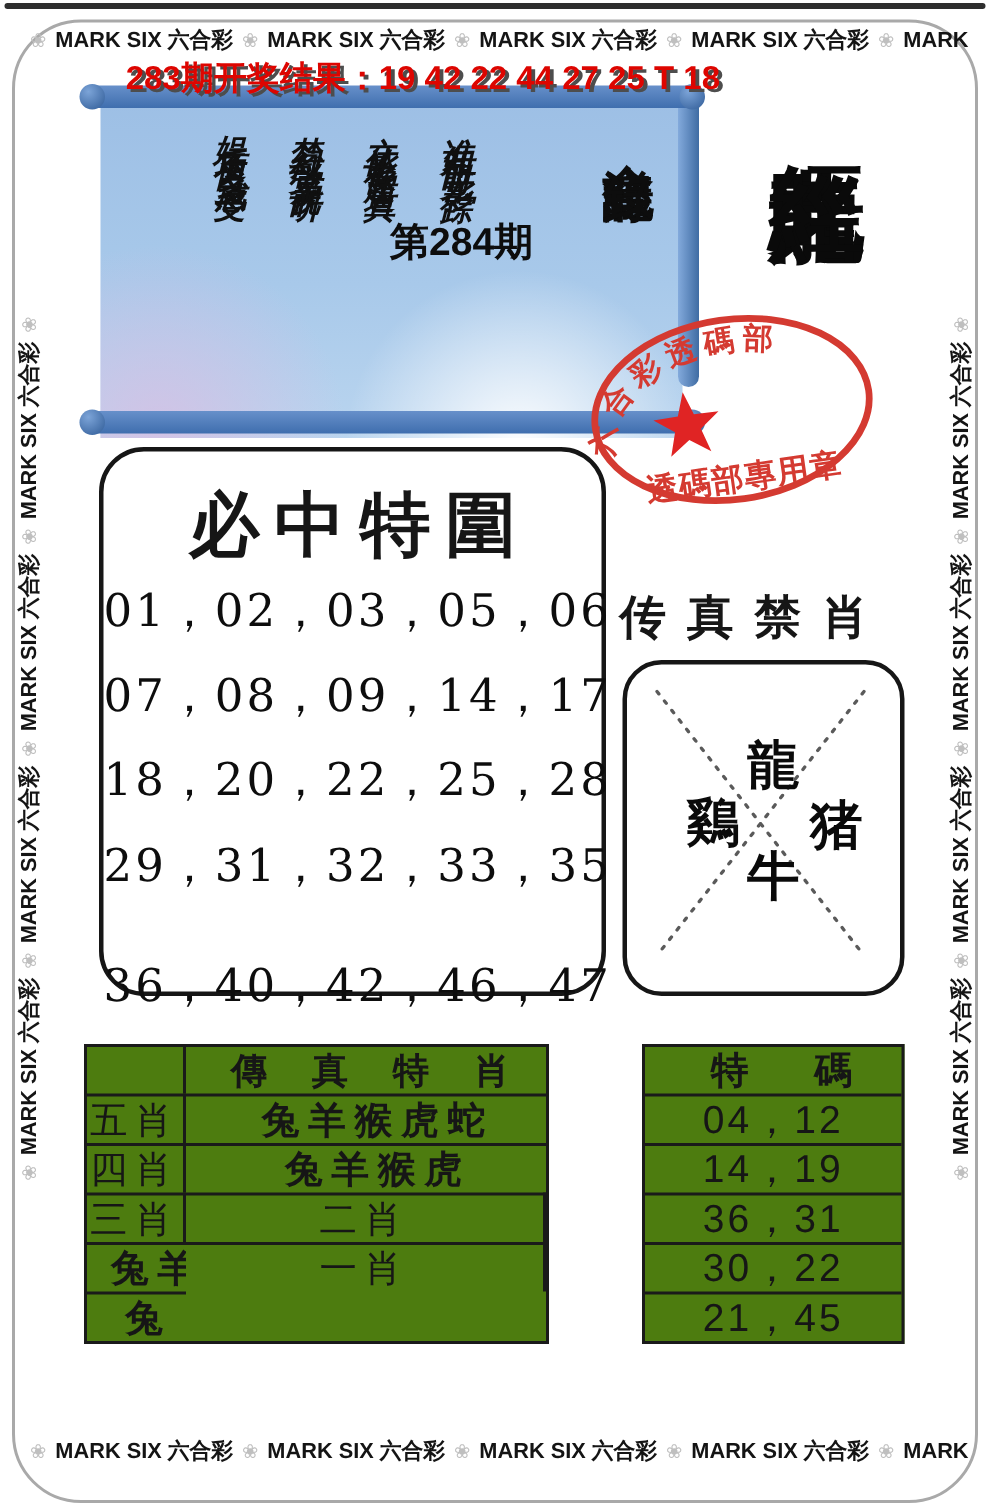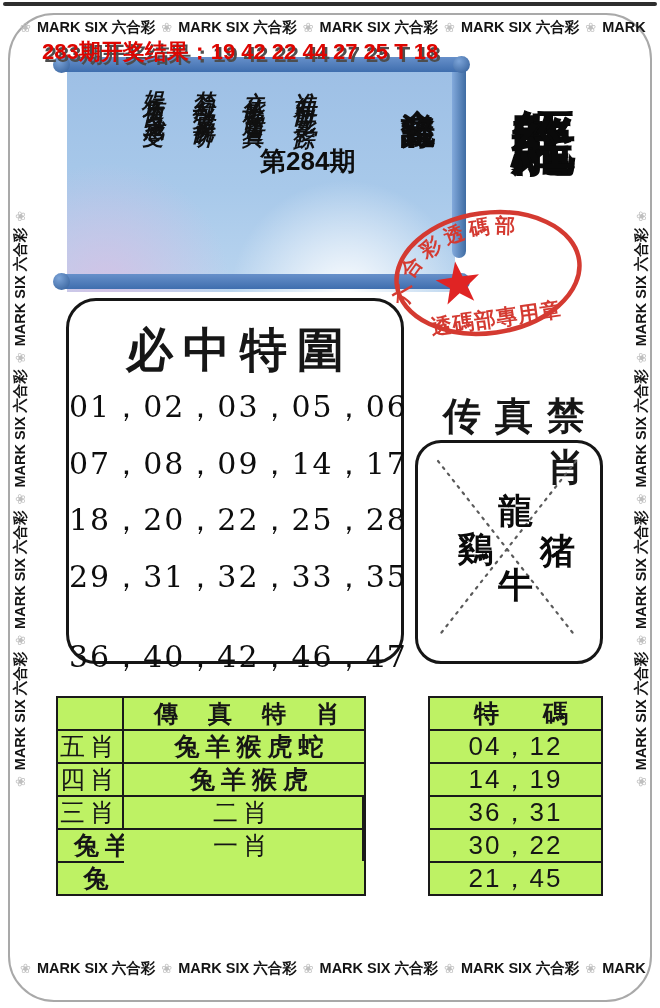--- a/index.html
+++ b/index.html
@@ -16,21 +16,21 @@
          letter-spacing:0px;color:#141414;z-index:1;height:22px;line-height:22px;overflow:hidden;}
   .strip .fl{color:#bfbfbf;font-size:13px;padding:0 6px;font-weight:normal;}
   .strip .u{font-family:"Liberation Sans",sans-serif;font-weight:bold;}
   .strip-top{top:16px;left:14px;right:14px;}
   .strip-bottom{top:957px;left:14px;right:14px;}
   .strip-side{width:880px;top:488px;transform:rotate(-90deg);}
   .strip-left{left:-420px;}
   .strip-right{left:201px;}
 
   
-  .result-line{left:42px;top:37px;width:424px;text-align:left;font-weight:bold;font-size:22px;
+  .result-line{left:56px;top:37px;width:424px;text-align:right;font-weight:bold;font-size:22px;
                color:#dd0500;text-shadow:2.5px 2.5px 0 #4d4d4d;letter-spacing:0px;z-index:8;white-space:nowrap;}
 
   
   .scroll{left:55px;top:54px;width:412px;height:242px;z-index:2;}
   .scroll-body{left:12px;top:10px;width:388px;height:228px;
     background:
       radial-gradient(circle at 10% 98%, rgba(214,192,228,0.85), rgba(214,192,228,0) 30%),
       radial-gradient(circle at 72% 102%, rgba(255,255,255,0.95), rgba(255,255,255,0) 32%),
       linear-gradient(180deg,#9dbfe5 0%,#a8c9ea 55%,#bad5ef 100%);}
   .rod{left:2px;width:408px;height:15px;background:linear-gradient(180deg,#6790ca,#3f6eae);border-radius:8px;z-index:3;}
@@ -57,28 +57,28 @@
 
   
   .pred-box{left:66px;top:298px;width:332px;height:360px;border:3px solid #161616;border-radius:30px;z-index:2;}
   .pred-title{left:0;right:0;top:18px;text-align:center;font-size:47px;font-weight:bold;letter-spacing:10px;
               margin-right:-10px;font-family:"DejaVu Serif","Liberation Serif",serif;}
   .pred-row{left:0;right:0;text-align:center;font-size:30px;font-family:"DejaVu Serif","Liberation Serif",serif;
             letter-spacing:2px;color:#0d0d0d;white-space:nowrap;}
   .pr-0{top:86px;} .pr-1{top:143px;} .pr-2{top:199px;} .pr-3{top:256px;} .pr-4{top:322px;margin-top:14px;}
 
   
-  .forbid-title{left:413px;top:391px;width:186px;text-align:right;font-size:38px;font-weight:bold;
+  .forbid-title{left:413px;top:391px;width:186px;text-align:left;font-size:31px;font-weight:bold;
                 letter-spacing:14px;margin-right:-14px;font-family:"DejaVu Serif","Liberation Serif",serif;z-index:3;}
   .forbid-box{left:415px;top:440px;width:182px;height:218px;border:3px solid #161616;border-radius:26px;z-index:3;}
   .fz{font-size:35px;font-weight:bold;font-family:"DejaVu Serif","Liberation Serif",serif;color:#0a0a0a;z-index:4;line-height:1;}
   .fz-top{left:80px;top:50px;} .fz-left{left:40px;top:88px;} .fz-right{left:122px;top:90px;} .fz-bottom{left:80px;top:124px;}
 
   
-  .tbl{border:2.5px solid #1a1a1a;background:#bef264;z-index:3;display:grid;}
+  .tbl{border:2.5px solid #1a1a1a;background:#4d7c0f;z-index:3;display:grid;}
   .cell{height:31px;line-height:31px;overflow:hidden;white-space:nowrap;text-align:center;}
   .cell.bt{border-top:2px solid #1a1a1a;}
   .ztable{left:56px;top:696px;width:306px;grid-template-columns:66px 1fr;}
   .ztable .lab{border-right:2px solid #1a1a1a;text-align:center;font-size:25px;letter-spacing:5px;margin-right:0;
                font-family:"DejaVu Serif","Liberation Serif",serif;}
   .ztable .hd{text-align:center;font-size:24px;font-weight:bold;letter-spacing:30px;text-indent:30px;
               font-family:"DejaVu Serif","Liberation Serif",serif;}
   .ztable .val{padding-left:16px;font-size:25px;font-weight:bold;letter-spacing:6px;
                font-family:"DejaVu Serif","Liberation Serif",serif;}
   .stable{left:428px;top:696px;width:171px;grid-template-columns:1fr;}

